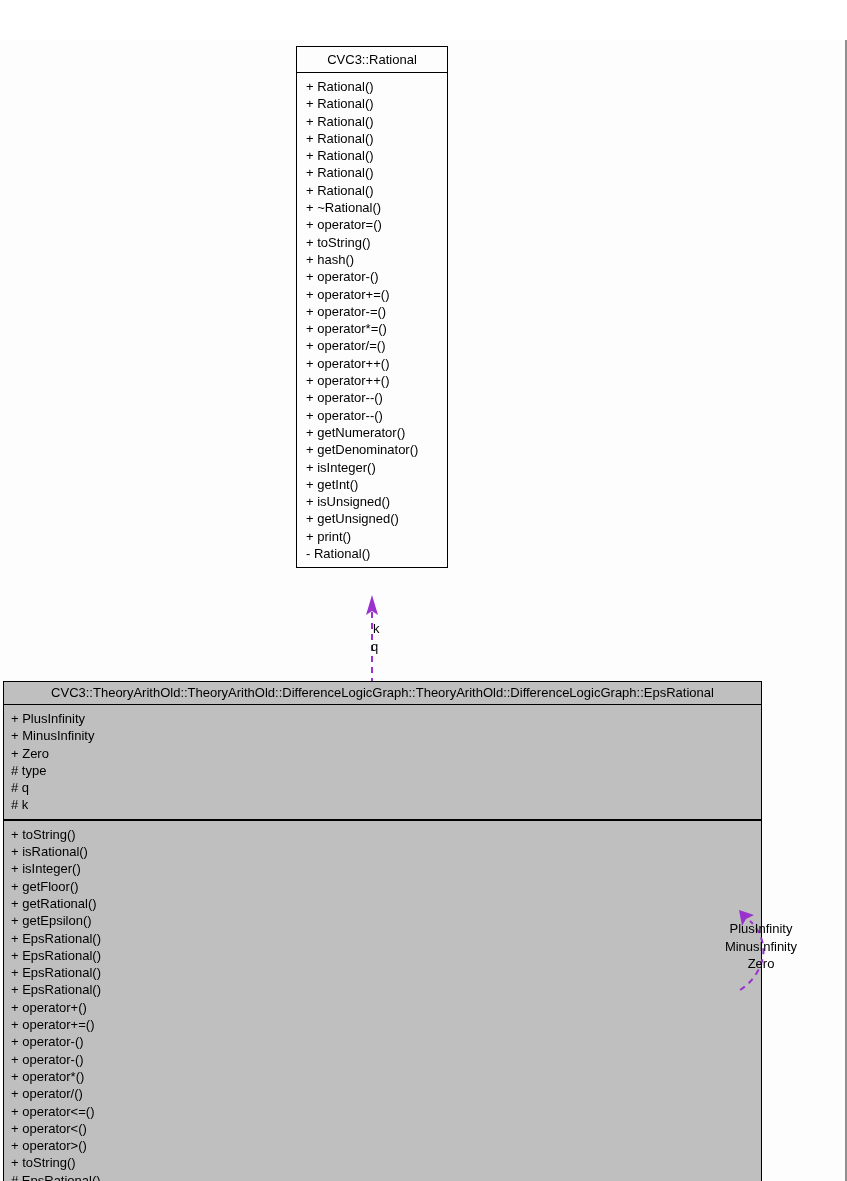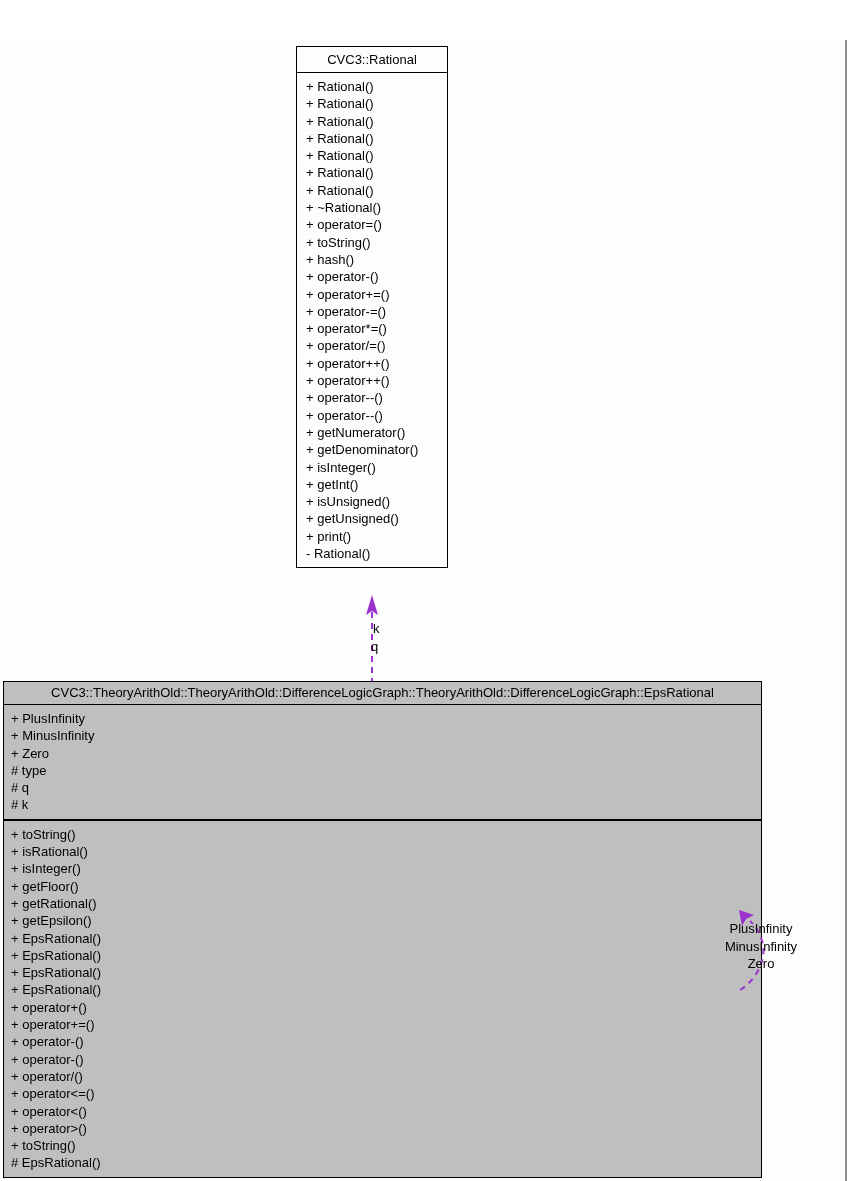--- a/index.html
+++ b/index.html
@@ -116,20 +116,21 @@
         <div class="member">+ getRational()</div>
         <div class="member">+ getEpsilon()</div>
         <div class="member">+ EpsRational()</div>
         <div class="member">+ EpsRational()</div>
         <div class="member">+ EpsRational()</div>
         <div class="member">+ EpsRational()</div>
         <div class="member">+ operator+()</div>
         <div class="member">+ operator+=()</div>
         <div class="member">+ operator-()</div>
         <div class="member">+ operator-()</div>
+        <div class="member">+ operator*()</div>
         <div class="member">+ operator/()</div>
         <div class="member">+ operator&lt;=()</div>
         <div class="member">+ operator&lt;()</div>
         <div class="member">+ operator&gt;()</div>
         <div class="member">+ toString()</div>
         <div class="member"># EpsRational()</div>
       </div>
   </div>
 
   <svg class="edge-svg" style="left:736px; top:862px;" width="45" height="95" viewBox="0 0 45 95">

